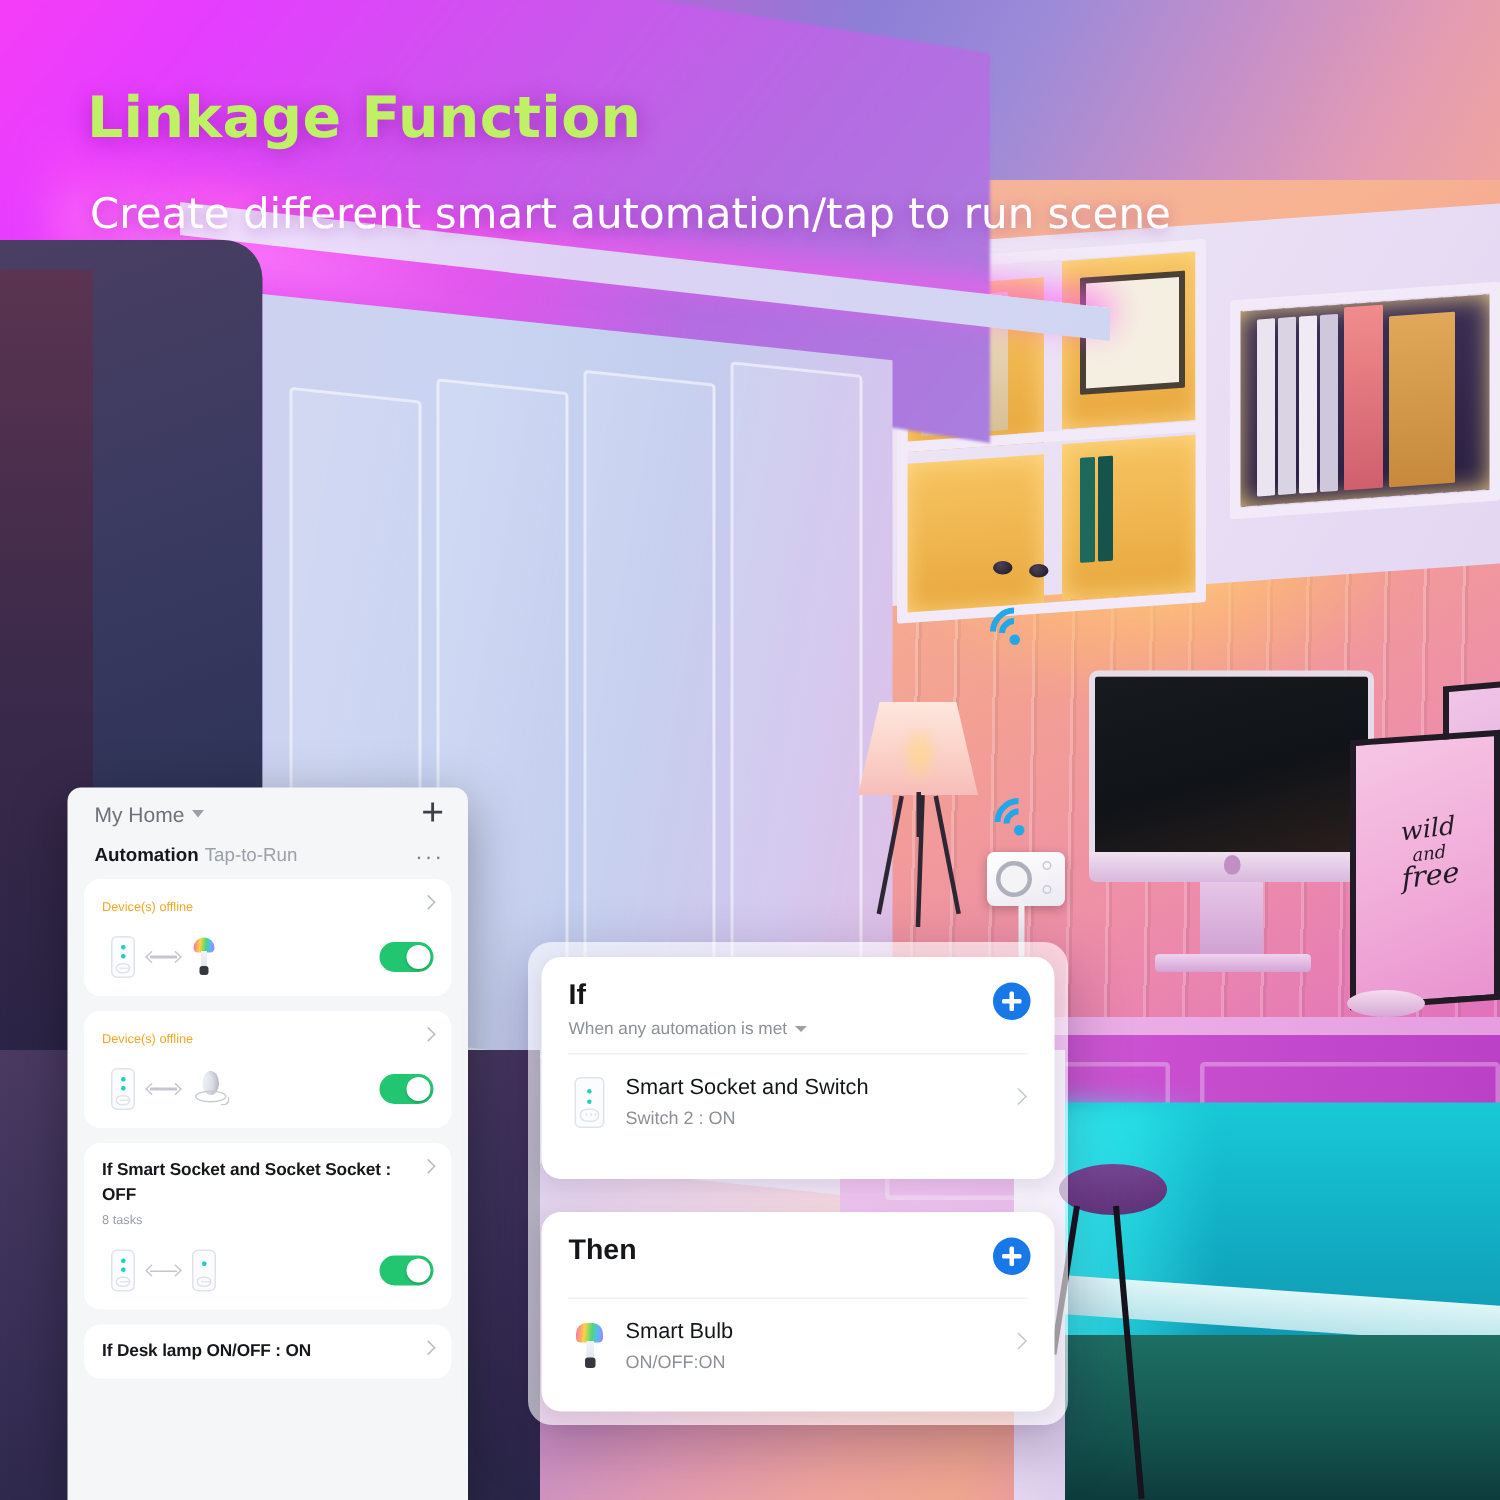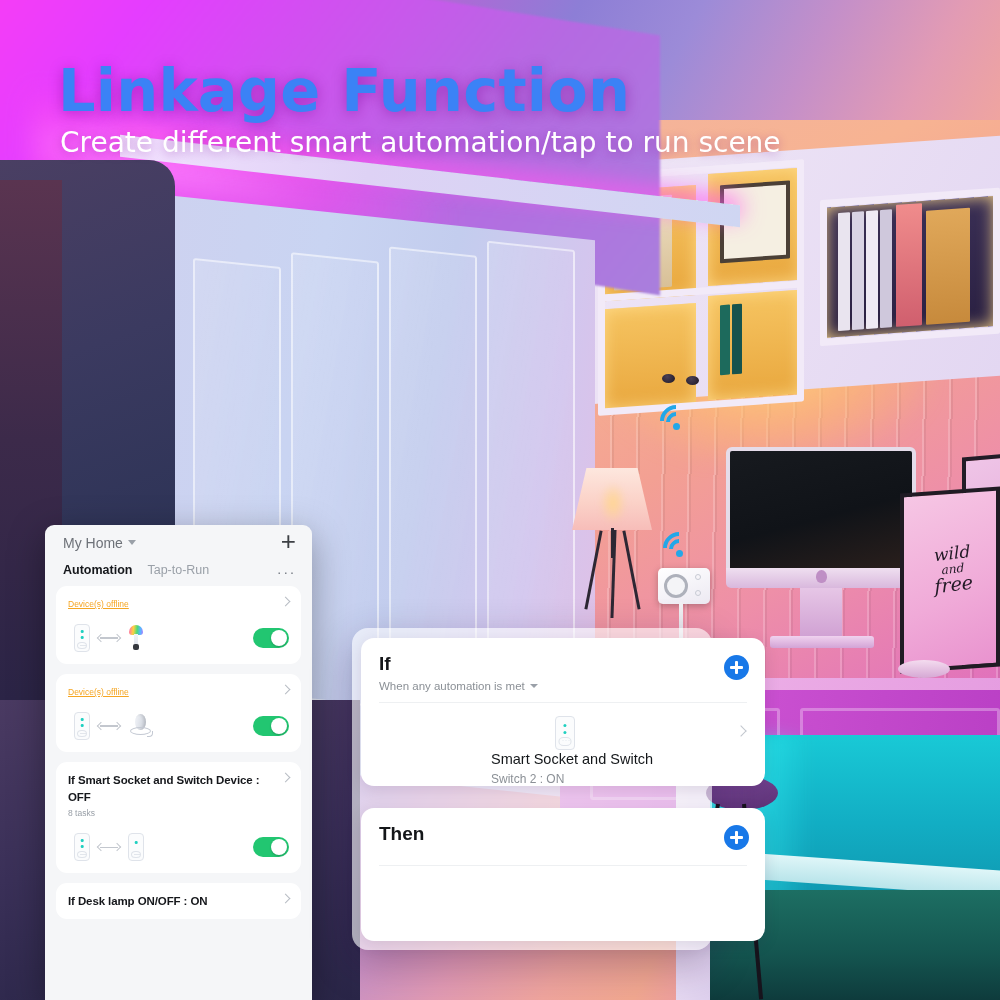--- a/index.html
+++ b/index.html
@@ -243,21 +243,21 @@
   }
   
   .sensor {
     position: absolute; width: 13px; height: 9px; border-radius: 50%;
     background: radial-gradient(circle at 40% 30%, #4b4055, #1d1824);
   }
 
   
   .headline {
     position: absolute; left: 58px; top: 56px;
-    font-size: 59px; font-weight: 800; color: #3b82f6;
+    font-size: 38px; font-weight: 800; color: #bef264;
     letter-spacing: .2px;
     text-shadow: 0 2px 14px rgba(120,0,140,.45);
     font-family: "DejaVu Sans", sans-serif;
   }
   .subhead {
     position: absolute; left: 60px; top: 126px;
     font-size: 28px; color: #ffffff; font-weight: 400;
     text-shadow: 0 2px 10px rgba(120,0,140,.4);
     font-family: "DejaVu Sans", sans-serif;
   }
@@ -310,41 +310,41 @@
   .caret-down {
     width: 0; height: 0; border-left: 4.5px solid transparent;
     border-right: 4.5px solid transparent; border-top: 5px solid #9aa0a8;
   }
   .plus-btn {
     font-size: 26px; color: #3d4045; line-height: 1; font-weight: 300;
     cursor: pointer; margin-top: -3px;
   }
 
   .tabbar {
-    display: flex; align-items: center; gap: 15px;
+    display: flex; align-items: center; gap: 4px;
     padding: 7px 16px 9px 18px; position: relative;
   }
   .tab { font-size: 12.5px; color: #9aa0a8; }
   .tab.active { color: #15171b; font-weight: 700; }
   .dots {
     position: absolute; right: 16px; top: 7px;
     font-size: 15px; color: #7c8189; letter-spacing: 1.4px;
   }
 
   .list { padding: 0 11px; }
   .auto-card {
     background: #ffffff; border-radius: 11px; margin-bottom: 10px;
     padding: 10px 12px 9px 12px; position: relative;
   }
   .auto-title {
     font-size: 11.5px; font-weight: 700; color: #15171b;
     line-height: 1.45; padding-right: 20px; letter-spacing: -.1px;
   }
   .auto-sub { font-size: 8.5px; margin-top: 3px; }
-  .auto-sub.offline { color: #f5a623; text-decoration: underline; }
+  .auto-sub.offline { color: #f5a623; }
   .auto-sub.tasks { color: #9aa0a8; }
   .chev {
     position: absolute; right: 12px; top: 12px;
     width: 7px; height: 7px; border-right: 1.6px solid #b7bcc3;
     border-top: 1.6px solid #b7bcc3; transform: rotate(45deg);
   }
   .auto-body {
     display: flex; align-items: center; margin-top: 12px; height: 34px;
   }
   .dev-icons { display: flex; align-items: center; gap: 6px; padding-left: 6px; }
@@ -420,21 +420,21 @@
   }
 
   
   .float-group {
     position: absolute; left: 352px; top: 628px; width: 360px; height: 322px;
     background: rgba(252,252,253,.62);
     border-radius: 16px;
     box-shadow: 0 14px 42px rgba(35,10,60,.30);
   }
   .fcard {
-    position: absolute; left: 9px; width: 404px;
+    position: absolute; left: 9px; width: 342px;
     background: #ffffff; border-radius: 13px;
     box-shadow: 0 4px 16px rgba(40,15,60,.12);
   }
   .fcard.if-card { top: 10px; height: 148px; }
   .fcard.then-card { top: 180px; height: 133px; }
   .fc-head { padding: 16px 18px 10px 18px; position: relative; }
   .fc-title { font-size: 19px; font-weight: 700; color: #141619; line-height: 1.1; }
   .fc-sub {
     font-size: 11.5px; color: #8b9096; margin-top: 5px;
     display: flex; align-items: center; gap: 5px;
@@ -447,21 +447,21 @@
     position: absolute; right: 16px; top: 17px; width: 25px; height: 25px;
     border-radius: 50%; background: #1878e8; cursor: pointer;
   }
   .add-btn::before, .add-btn::after {
     content: ''; position: absolute; background: #fff; border-radius: 1px;
   }
   .add-btn::before { left: 6px; top: 11.4px; width: 13px; height: 2.4px; }
   .add-btn::after  { top: 6px; left: 11.4px; height: 13px; width: 2.4px; }
   .fc-div { height: 1px; background: #eef0f2; margin: 0 18px; }
   .fc-row {
-    display: flex; align-items: center; padding: 13px 18px 0 22px; position: relative; flex-direction: column;
+    display: flex; align-items: flex-end; padding: 13px 18px 0 22px; position: relative;
   }
   .fc-row-txt { margin-left: 14px; }
   .fc-row-name { font-size: 14.5px; color: #14171a; font-weight: 400; line-height: 1.25; }
   .fc-row-val { font-size: 12px; color: #8b9096; margin-top: 4px; }
   .fc-chev {
     position: absolute; right: 20px; top: 24px;
     width: 8px; height: 8px; border-right: 1.6px solid #c2c7ce;
     border-top: 1.6px solid #c2c7ce; transform: rotate(45deg);
   }
   .g-socket.lg { width: 20px; height: 34px; }
@@ -652,21 +652,21 @@
               <span class="cord"></span>
           </div>
         </div>
         <div class="toggle">
             <i></i>
           </div>
       </div>
     </div>
 
     <div class="auto-card">
-      <div class="auto-title">If Smart Socket and Switch Device : OFF</div>
+      <div class="auto-title">If Smart Socket and Socket Socket : OFF</div>
       <div class="auto-sub tasks">8 tasks</div>
       <div class="chev"></div>
       <div class="auto-body">
         <div class="dev-icons">
           <div class="g-socket">
             <span class="d" style="top:5px"></span>
               <span class="d" style="top:11px"></span>
             <span class="face">
                 <b style="left:2px"></b>
                 <b style="left:4.2px"></b>
@@ -729,15 +729,27 @@
       <div class="fc-chev"></div>
     </div>
   </div>
 
   <div class="fcard then-card">
     <div class="fc-head">
       <div class="fc-title">Then</div>
       <div class="add-btn"></div>
     </div>
     <div class="fc-div" style="margin-top:10px;"></div>
+    <div class="fc-row">
+      <div class="g-bulb lg">
+        <span class="cap"></span>
+          <span class="neck"></span>
+          <span class="base"></span>
+      </div>
+      <div class="fc-row-txt">
+        <div class="fc-row-name">Smart Bulb</div>
+        <div class="fc-row-val">ON/OFF:ON</div>
+      </div>
+      <div class="fc-chev"></div>
+    </div>
   </div>
 
 </div>
 
 </body></html>

